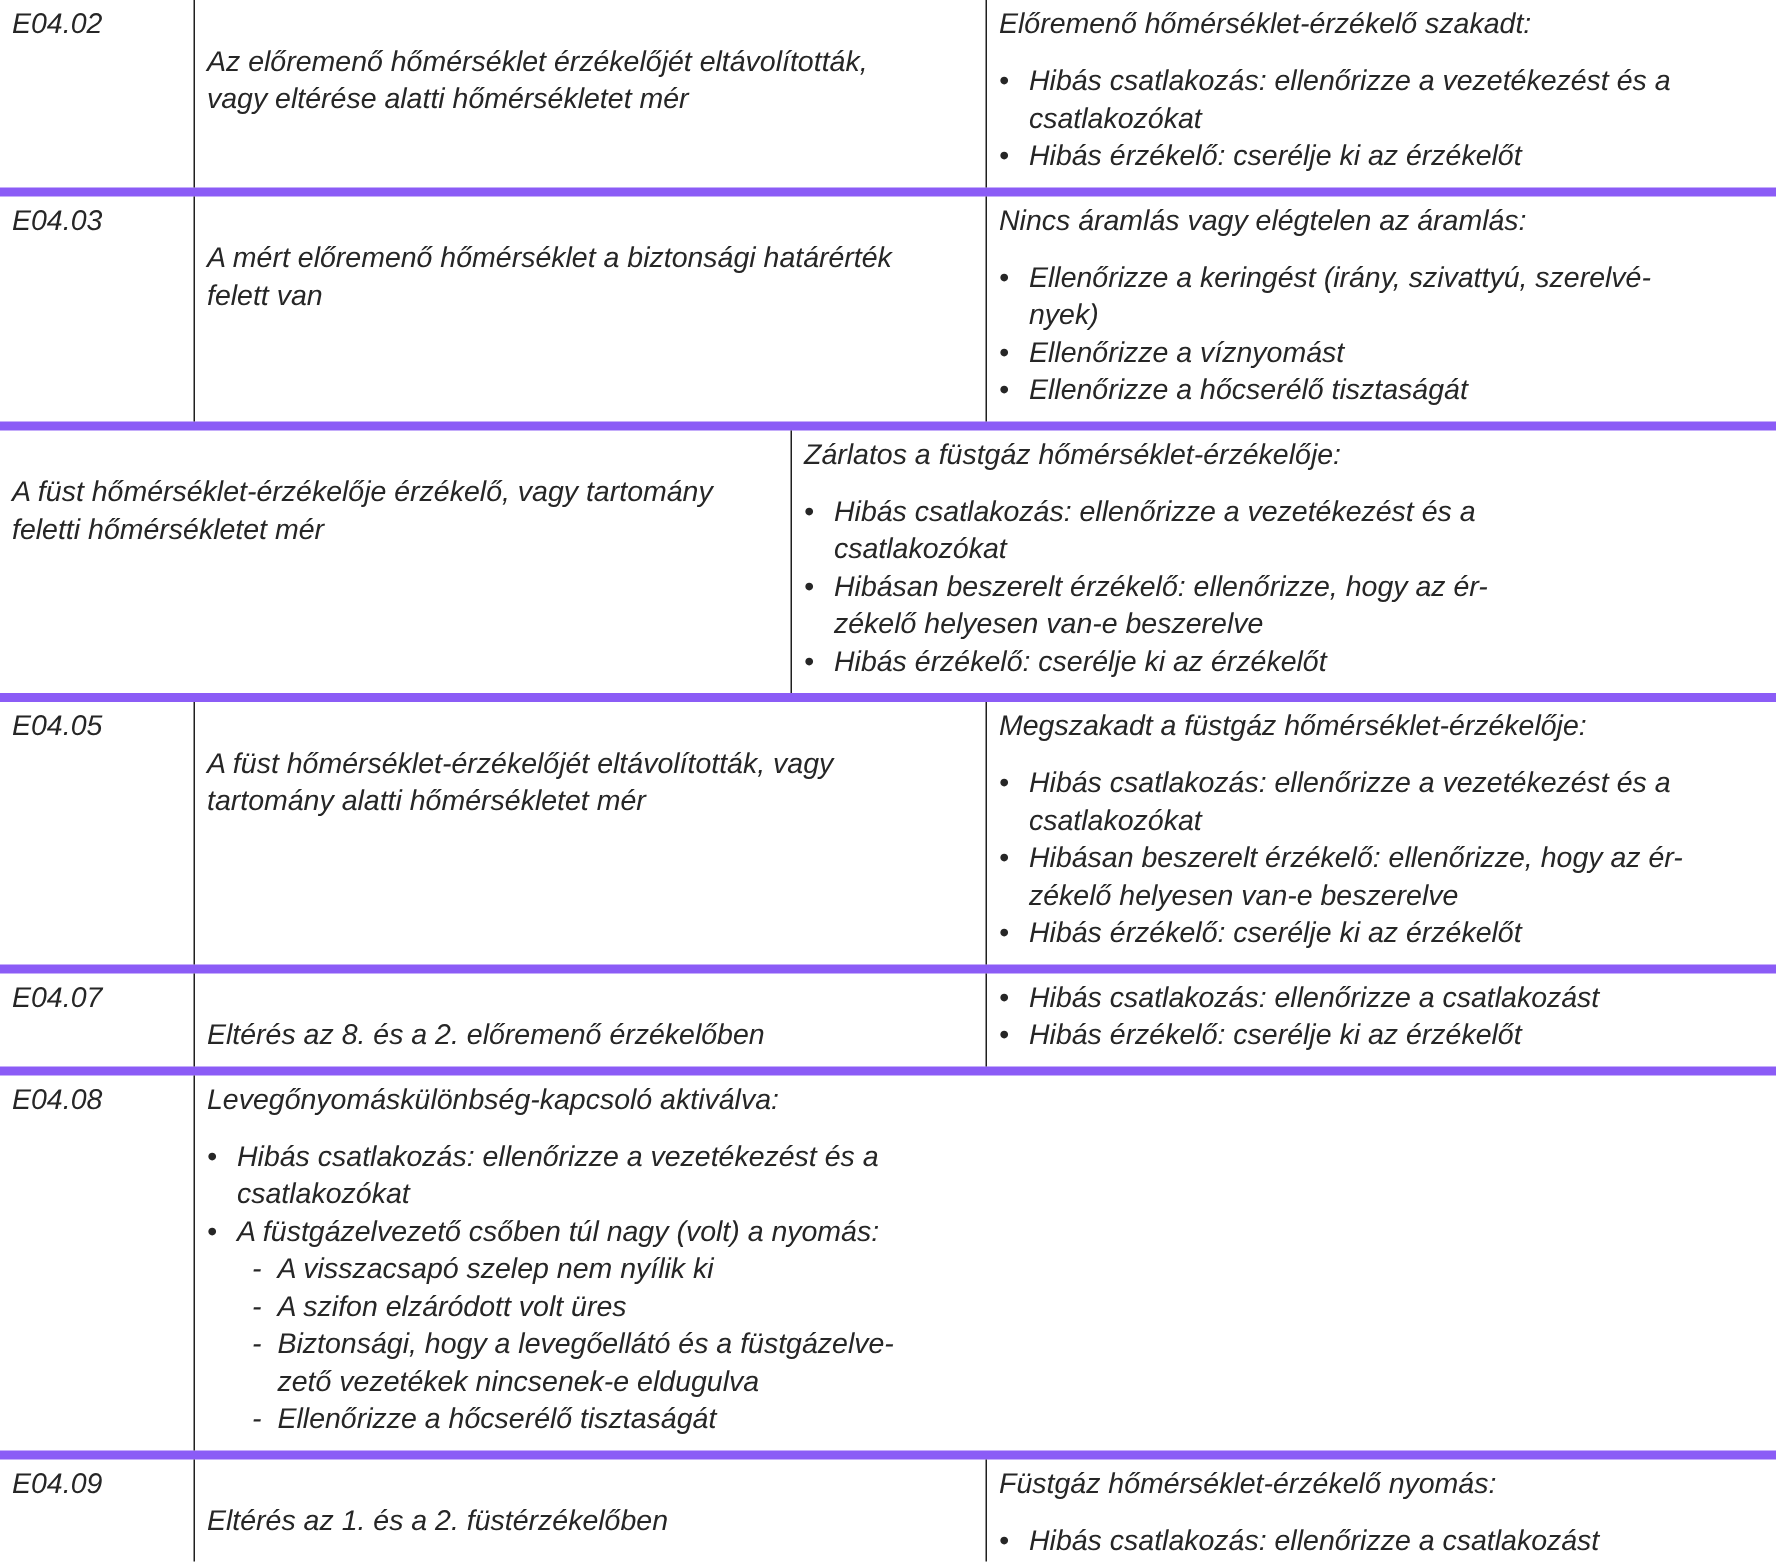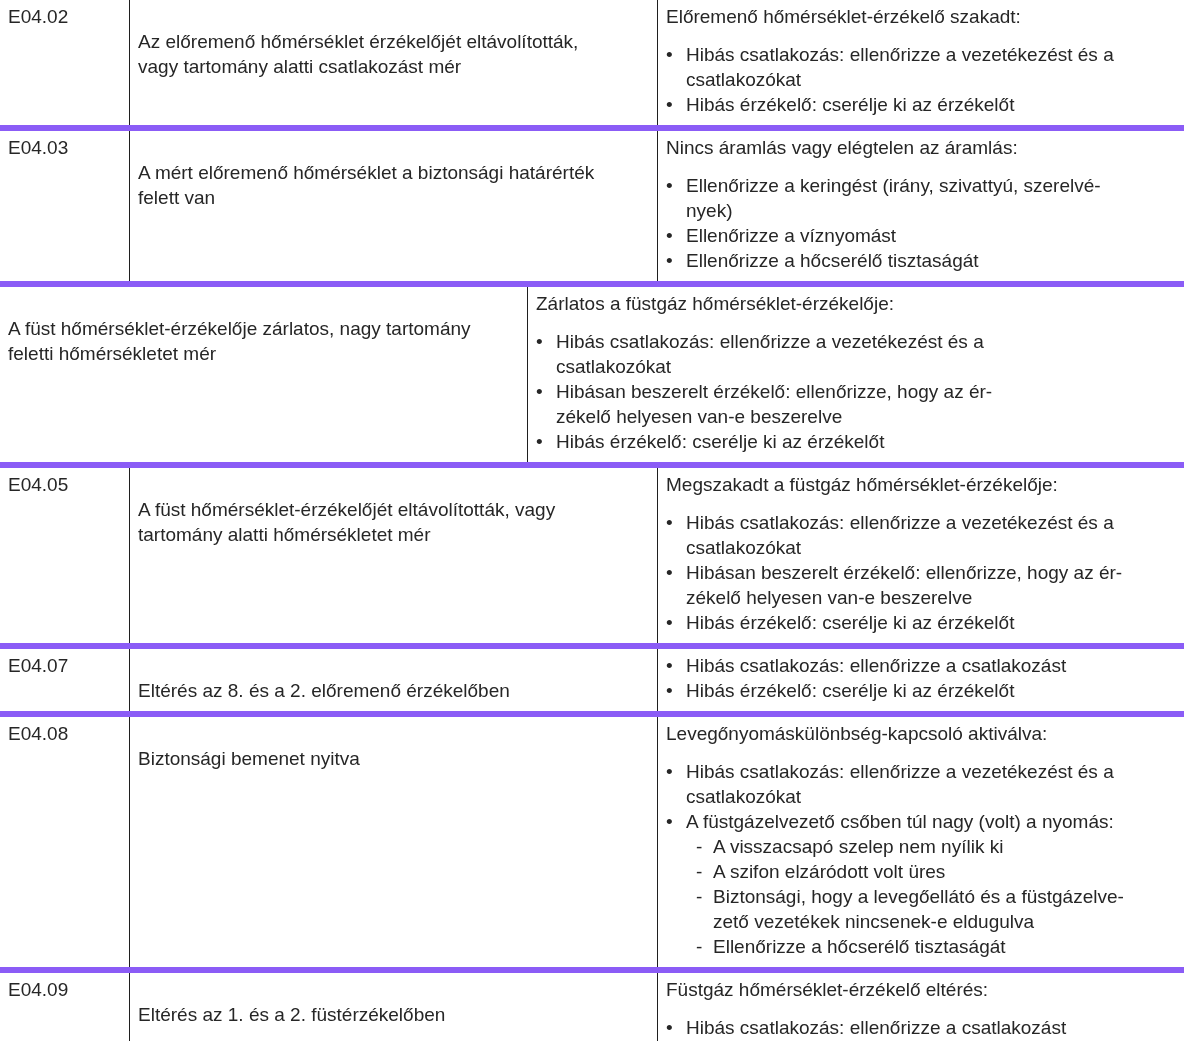--- a/index.html
+++ b/index.html
@@ -23,20 +23,21 @@
     display: flex;
     align-items: stretch;
     border-top: 6px solid #8b5cf6;
   }
   .row:first-child {
     border-top: none;
   }
   .cell {
     box-sizing: border-box;
     padding: 4px 10px 8px 8px;
+    font-style: italic;
   }
   .cell.code {
     width: 130px;
     flex: 0 0 130px;
     border-right: 1px solid #1f1f1f;
   }
   .cell.desc {
     width: 528px;
     flex: 0 0 528px;
     border-right: 1px solid #1f1f1f;
@@ -77,21 +78,21 @@
 </head>
 <body>
 
 <div class="table" id="error-table">
   <div class="row">
     <div class="cell code">
       <span>E04.02</span>
     </div>
     <div class="cell desc">
       <span>Az előremenő hőmérséklet érzékelőjét eltávolították,
-vagy tartomány alatti csatlakozást mér</span>
+vagy eltérése alatti hőmérsékletet mér</span>
     </div>
     <div class="cell cause">
       <div class="cause-title">Előremenő hőmérséklet-érzékelő szakadt:</div>
       <ul class="cause-list">
           <li>
             <span class="marker">•</span>
             <span class="item-text">Hibás csatlakozás: ellenőrizze a vezetékezést és a
 csatlakozókat</span>
           </li>
           <li>
@@ -125,21 +126,21 @@
           <li>
             <span class="marker">•</span>
             <span class="item-text">Ellenőrizze a hőcserélő tisztaságát</span>
           </li>
         </ul>
     </div>
   </div>
 
   <div class="row">
     <div class="cell desc">
-      <span>A füst hőmérséklet-érzékelője zárlatos, nagy tartomány
+      <span>A füst hőmérséklet-érzékelője érzékelő, vagy tartomány
 feletti hőmérsékletet mér</span>
     </div>
     <div class="cell cause">
       <div class="cause-title">Zárlatos a füstgáz hőmérséklet-érzékelője:</div>
       <ul class="cause-list">
           <li>
             <span class="marker">•</span>
             <span class="item-text">Hibás csatlakozás: ellenőrizze a vezetékezést és a
 csatlakozókat</span>
           </li>
@@ -203,23 +204,20 @@
             <span class="item-text">Hibás érzékelő: cserélje ki az érzékelőt</span>
           </li>
         </ul>
     </div>
   </div>
 
   <div class="row">
     <div class="cell code">
       <span>E04.08</span>
     </div>
-    <div class="cell desc">
-      <span>Biztonsági bemenet nyitva</span>
-    </div>
     <div class="cell cause">
       <div class="cause-title">Levegőnyomáskülönbség-kapcsoló aktiválva:</div>
       <ul class="cause-list">
           <li>
             <span class="marker">•</span>
             <span class="item-text">Hibás csatlakozás: ellenőrizze a vezetékezést és a
 csatlakozókat</span>
           </li>
           <li>
             <span class="marker">•</span>
@@ -247,21 +245,21 @@
   </div>
 
   <div class="row">
     <div class="cell code">
       <span>E04.09</span>
     </div>
     <div class="cell desc">
       <span>Eltérés az 1. és a 2. füstérzékelőben</span>
     </div>
     <div class="cell cause">
-      <div class="cause-title">Füstgáz hőmérséklet-érzékelő eltérés:</div>
+      <div class="cause-title">Füstgáz hőmérséklet-érzékelő nyomás:</div>
       <ul class="cause-list">
           <li>
             <span class="marker">•</span>
             <span class="item-text">Hibás csatlakozás: ellenőrizze a csatlakozást</span>
           </li>
         </ul>
     </div>
   </div>
 </div>
 

